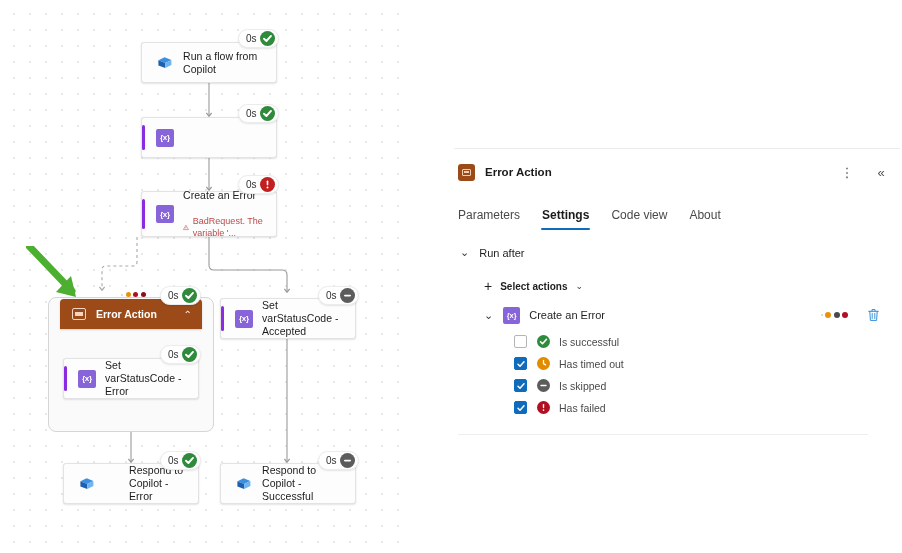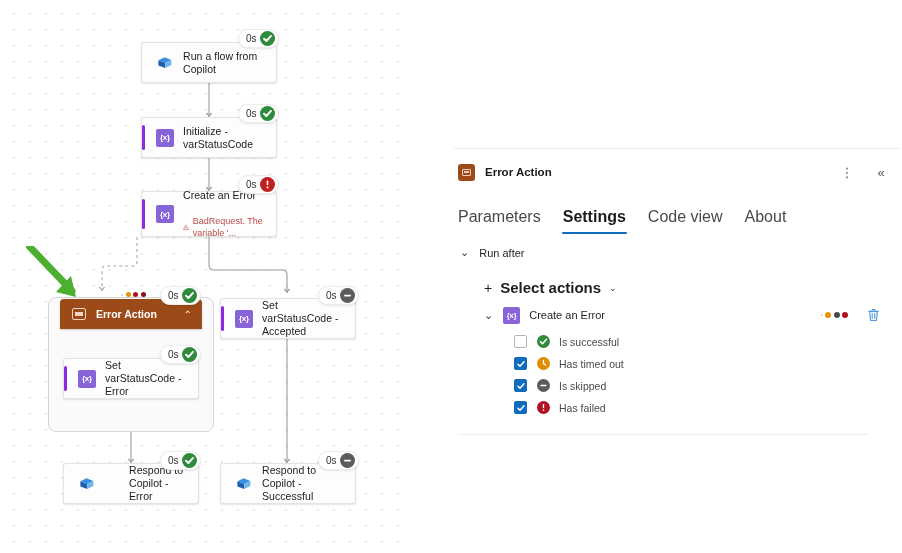--- a/index.html
+++ b/index.html
@@ -101,35 +101,35 @@
     width: 17px; height: 17px; background: #9b4a18; border-radius: 3px; flex: 0 0 17px;
     display: flex; align-items: center; justify-content: center; margin-right: 10px;
   }
   .ea-icon span { display:block; width: 9px; height: 7px; border: 1.2px solid #f0cdb5; border-radius:1px; position:relative; }
   .ea-icon span:after { content:""; position:absolute; left:1px; top:1px; right:1px; height:2px; background:#f0cdb5; }
   #panelTitle { font-size: 11.5px; color: #1b1b1b; font-weight: 600; }
   #panelActions { margin-left: auto; display: flex; align-items: center; gap: 16px; }
   .icon-btn { width: 18px; height: 18px; display: flex; align-items: center; justify-content: center; color: #505050; }
 
   #tabs { position: absolute; left: 16px; top: 208px; display: flex; gap: 0; }
-  .tab { font-size: 16px; color: #494949; padding: 0 11px 8px 11px; position: relative; }
+  .tab { font-size: 12px; color: #494949; padding: 0 11px 8px 11px; position: relative; }
   .tab:first-child { padding-left: 0; }
   .tab.active { color: #1b1b1b; font-weight: 600; }
   .tab.active:after {
     content: ""; position: absolute; left: 10px; right: 10px; bottom: 0; height: 2px; background: #0f6cbd; border-radius: 2px;
   }
   .tab:first-child.active:after { left: 0; right: 20px; }
 
   #sectionRunAfter { position: absolute; left: 18px; top: 246px; display: flex; align-items: center; gap: 10px; }
   #sectionRunAfter .chev { color: #3a3a3a; font-size: 11px; }
   #sectionRunAfter .lbl { font-size: 11px; color: #1f1f1f; }
 
   #selectActions { position: absolute; left: 42px; top: 279px; display: flex; align-items: center; gap: 8px; }
   #selectActions .plus { font-size: 14px; color: #1f1f1f; line-height: 1; font-weight: 400; }
-  #selectActions .lbl { font-size: 15px; color: #1f1f1f; font-weight: 600; }
+  #selectActions .lbl { font-size: 10px; color: #1f1f1f; font-weight: 600; }
   #selectActions .chev { font-size: 9px; color: #3a3a3a; }
 
   #actionRow { position: absolute; left: 42px; top: 306px; right: 20px; display: flex; align-items: center; }
   #actionRow .chev { font-size: 11px; color: #3a3a3a; margin-right: 10px; }
   #actionRow .aicon {
     width: 17px; height: 17px; background: #8764d8; border-radius: 2px; color: #fff;
     font-size: 7.5px; font-weight: bold; display: flex; align-items: center; justify-content: center; margin-right: 9px;
   }
   #actionRow .alabel { font-size: 11px; color: #1f1f1f; }
   #actionRow .right { margin-left: auto; display: flex; align-items: center; gap: 16px; }
@@ -201,23 +201,20 @@
       <span class="badge ok">
           <svg width="15" height="15" viewBox="0 0 15 15">
             <path d="M4 7.7 L6.4 10 L11 4.9" fill="none" stroke="#fff" stroke-width="1.9" stroke-linecap="round" stroke-linejoin="round"></path>
           </svg>
         </span>
     </div>
 
     <div class="node" style="left:141px; top:117px; width:136px; height:41px;">
       <span class="accent"></span>
       <span class="nicon var">{x}</span>
-      <span class="nbody">
-          <span class="nlabel">Initialize - varStatusCode</span>
-        </span>
     </div>
     <div class="pill" style="left:238px; top:104px;">
       <span class="ptime">0s</span>
       <span class="badge ok">
           <svg width="15" height="15" viewBox="0 0 15 15">
             <path d="M4 7.7 L6.4 10 L11 4.9" fill="none" stroke="#fff" stroke-width="1.9" stroke-linecap="round" stroke-linejoin="round"></path>
           </svg>
         </span>
     </div>
 

